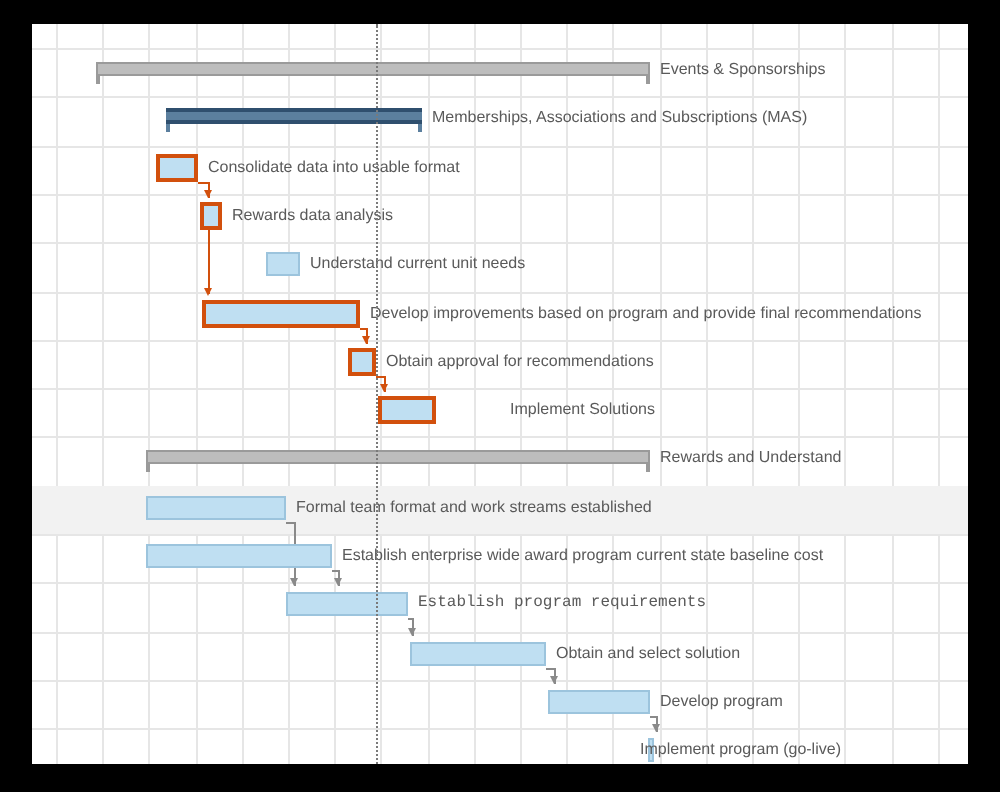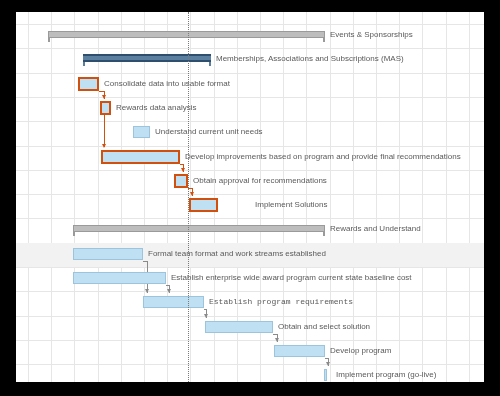--- a/index.html
+++ b/index.html
@@ -179,18 +179,18 @@
         <div>
           <div class="bar task" style="left: 189px; width: 68px; top: 308.6px; height: 12px;"></div>
           <div class="lbl" style="color: rgb(90, 90, 90); top: 309.6px; left: 262px;">Obtain and select solution</div>
         </div>
         <div>
           <div class="bar task" style="left: 258px; width: 51px; top: 332.9px; height: 12px;"></div>
           <div class="lbl" style="color: rgb(90, 90, 90); top: 333.9px; left: 314px;">Develop program</div>
         </div>
         <div>
           <div class="bar task" style="left: 308px; width: 3px; top: 357.2px; height: 12px;"></div>
-          <div class="lbl" style="color: rgb(90, 90, 90); top: 358.2px; left: 320px;">Implement program (go-live)</div>
+          <div class="lbl" style="color: rgb(90, 90, 90); top: 358.2px; left: 304px;">Implement program (go-live)</div>
         </div>
       </div>
     <div class="todayline" id="todayline" style="left: 172px;"></div>
   </div>
 </div>
 
 </body></html>

